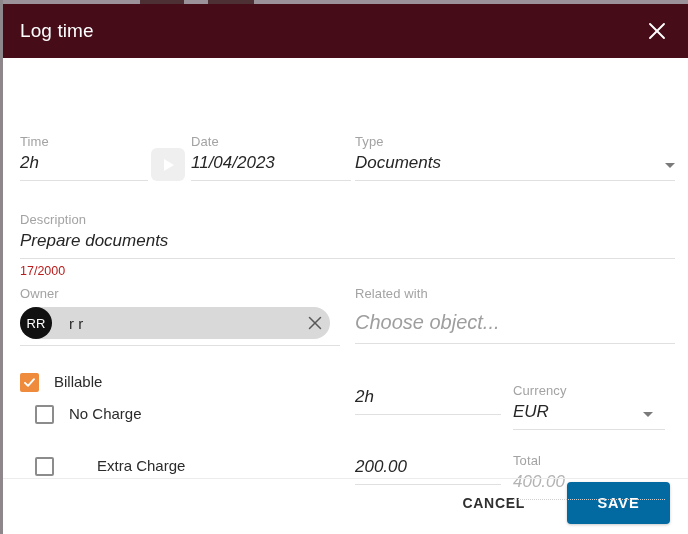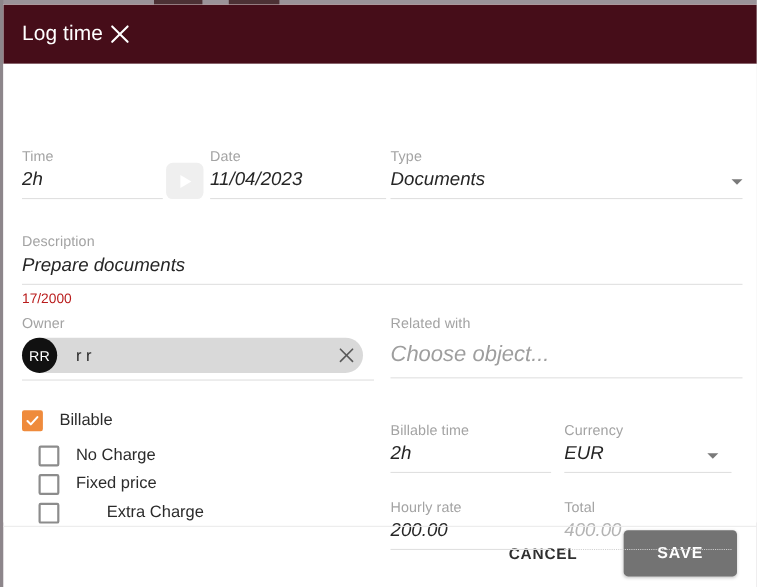--- a/index.html
+++ b/index.html
@@ -47,20 +47,21 @@
     display: flex;
     flex-direction: column;
     overflow: hidden;
   }
 
   .dialog-header {
     height: 54px;
     background: #460d19;
     display: flex;
     align-items: center;
+    justify-content: space-between;
     padding: 0 16px 0 17px;
     flex: 0 0 auto;
   }
   .dialog-title {
     color: #ffffff;
     font-size: 19px;
     font-weight: 400;
     letter-spacing: .1px;
   }
   .close-btn {
@@ -256,21 +257,21 @@
     border: none;
     padding: 10px 16px;
     cursor: pointer;
     font-family: inherit;
     font-weight: 600;
   }
   .btn-save {
     font-size: 14.5px;
     letter-spacing: .9px;
     color: #ffffff;
-    background: #737373;
+    background: #0369a1;
     border: none;
     border-radius: 4px;
     width: 103px;
     height: 42px;
     cursor: pointer;
     font-family: inherit;
     font-weight: 700;
     box-shadow: 0 1px 3px rgba(0,0,0,.22);
   }
 </style>
@@ -357,45 +358,39 @@
         </svg>
       </div>
       <div class="check-label">Billable</div>
     </div>
 
     <div class="check-row" style="left:32px;top:347px;">
       <div class="cbox"></div>
       <div class="check-label">No Charge</div>
     </div>
 
-    <div class="check-row" style="left:32px;top:373px;">
-      <div class="cbox"></div>
-      <div class="check-label">Fixed price</div>
-    </div>
 
     <div class="check-row" style="left:32px;top:399px;gap:28px;">
       <div class="cbox"></div>
       <div class="check-label">Extra Charge</div>
     </div>
 
     <div class="field" style="left:352px;top:325px;width:146px;">
-      <div class="field-label">Billable time</div>
       <div class="field-value">2h</div>
       <div class="field-underline"></div>
     </div>
 
     <div class="field" style="left:510px;top:325px;width:152px;">
       <div class="field-label">Currency</div>
       <div class="field-value">EUR</div>
       <div class="caret" style="right:12px;"></div>
       <div class="field-underline"></div>
     </div>
 
     <div class="field" style="left:352px;top:395px;width:146px;">
-      <div class="field-label">Hourly rate</div>
       <div class="field-value">200.00</div>
       <div class="field-underline"></div>
     </div>
 
     <div class="field" style="left:510px;top:395px;width:152px;">
       <div class="field-label">Total</div>
       <div class="field-value disabled">400.00</div>
       <div class="field-underline dotted"></div>
     </div>
 

